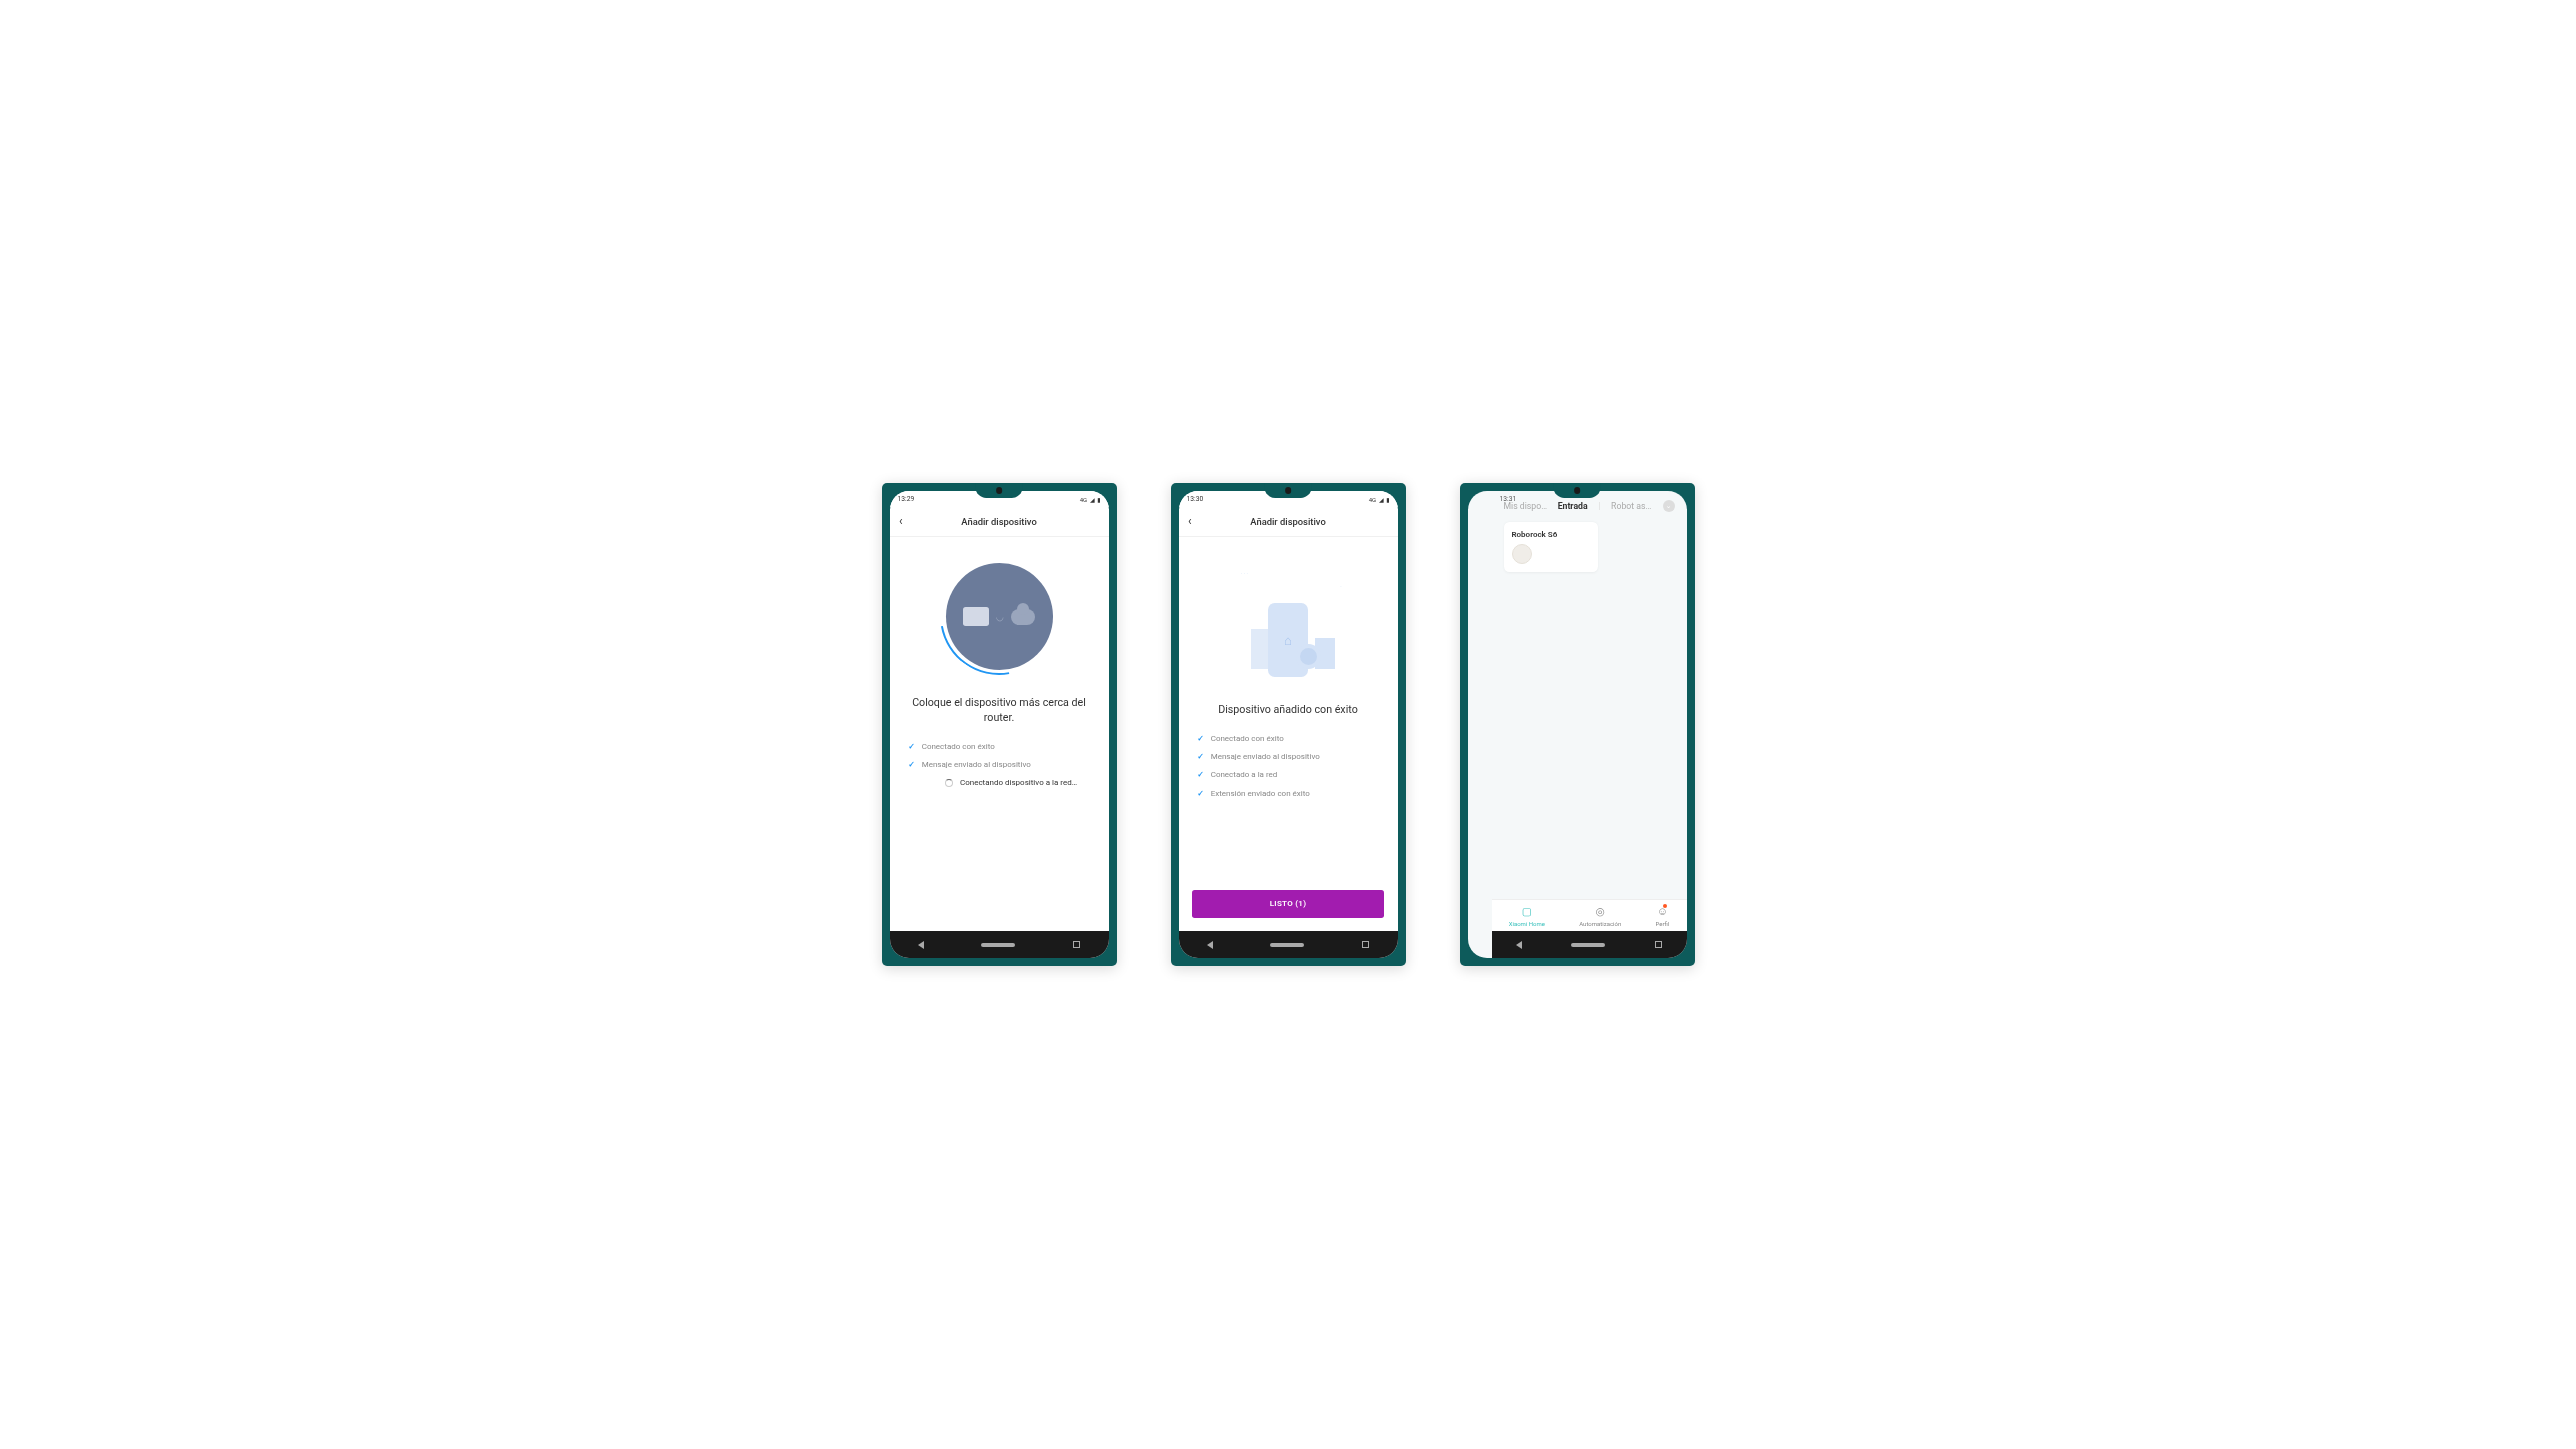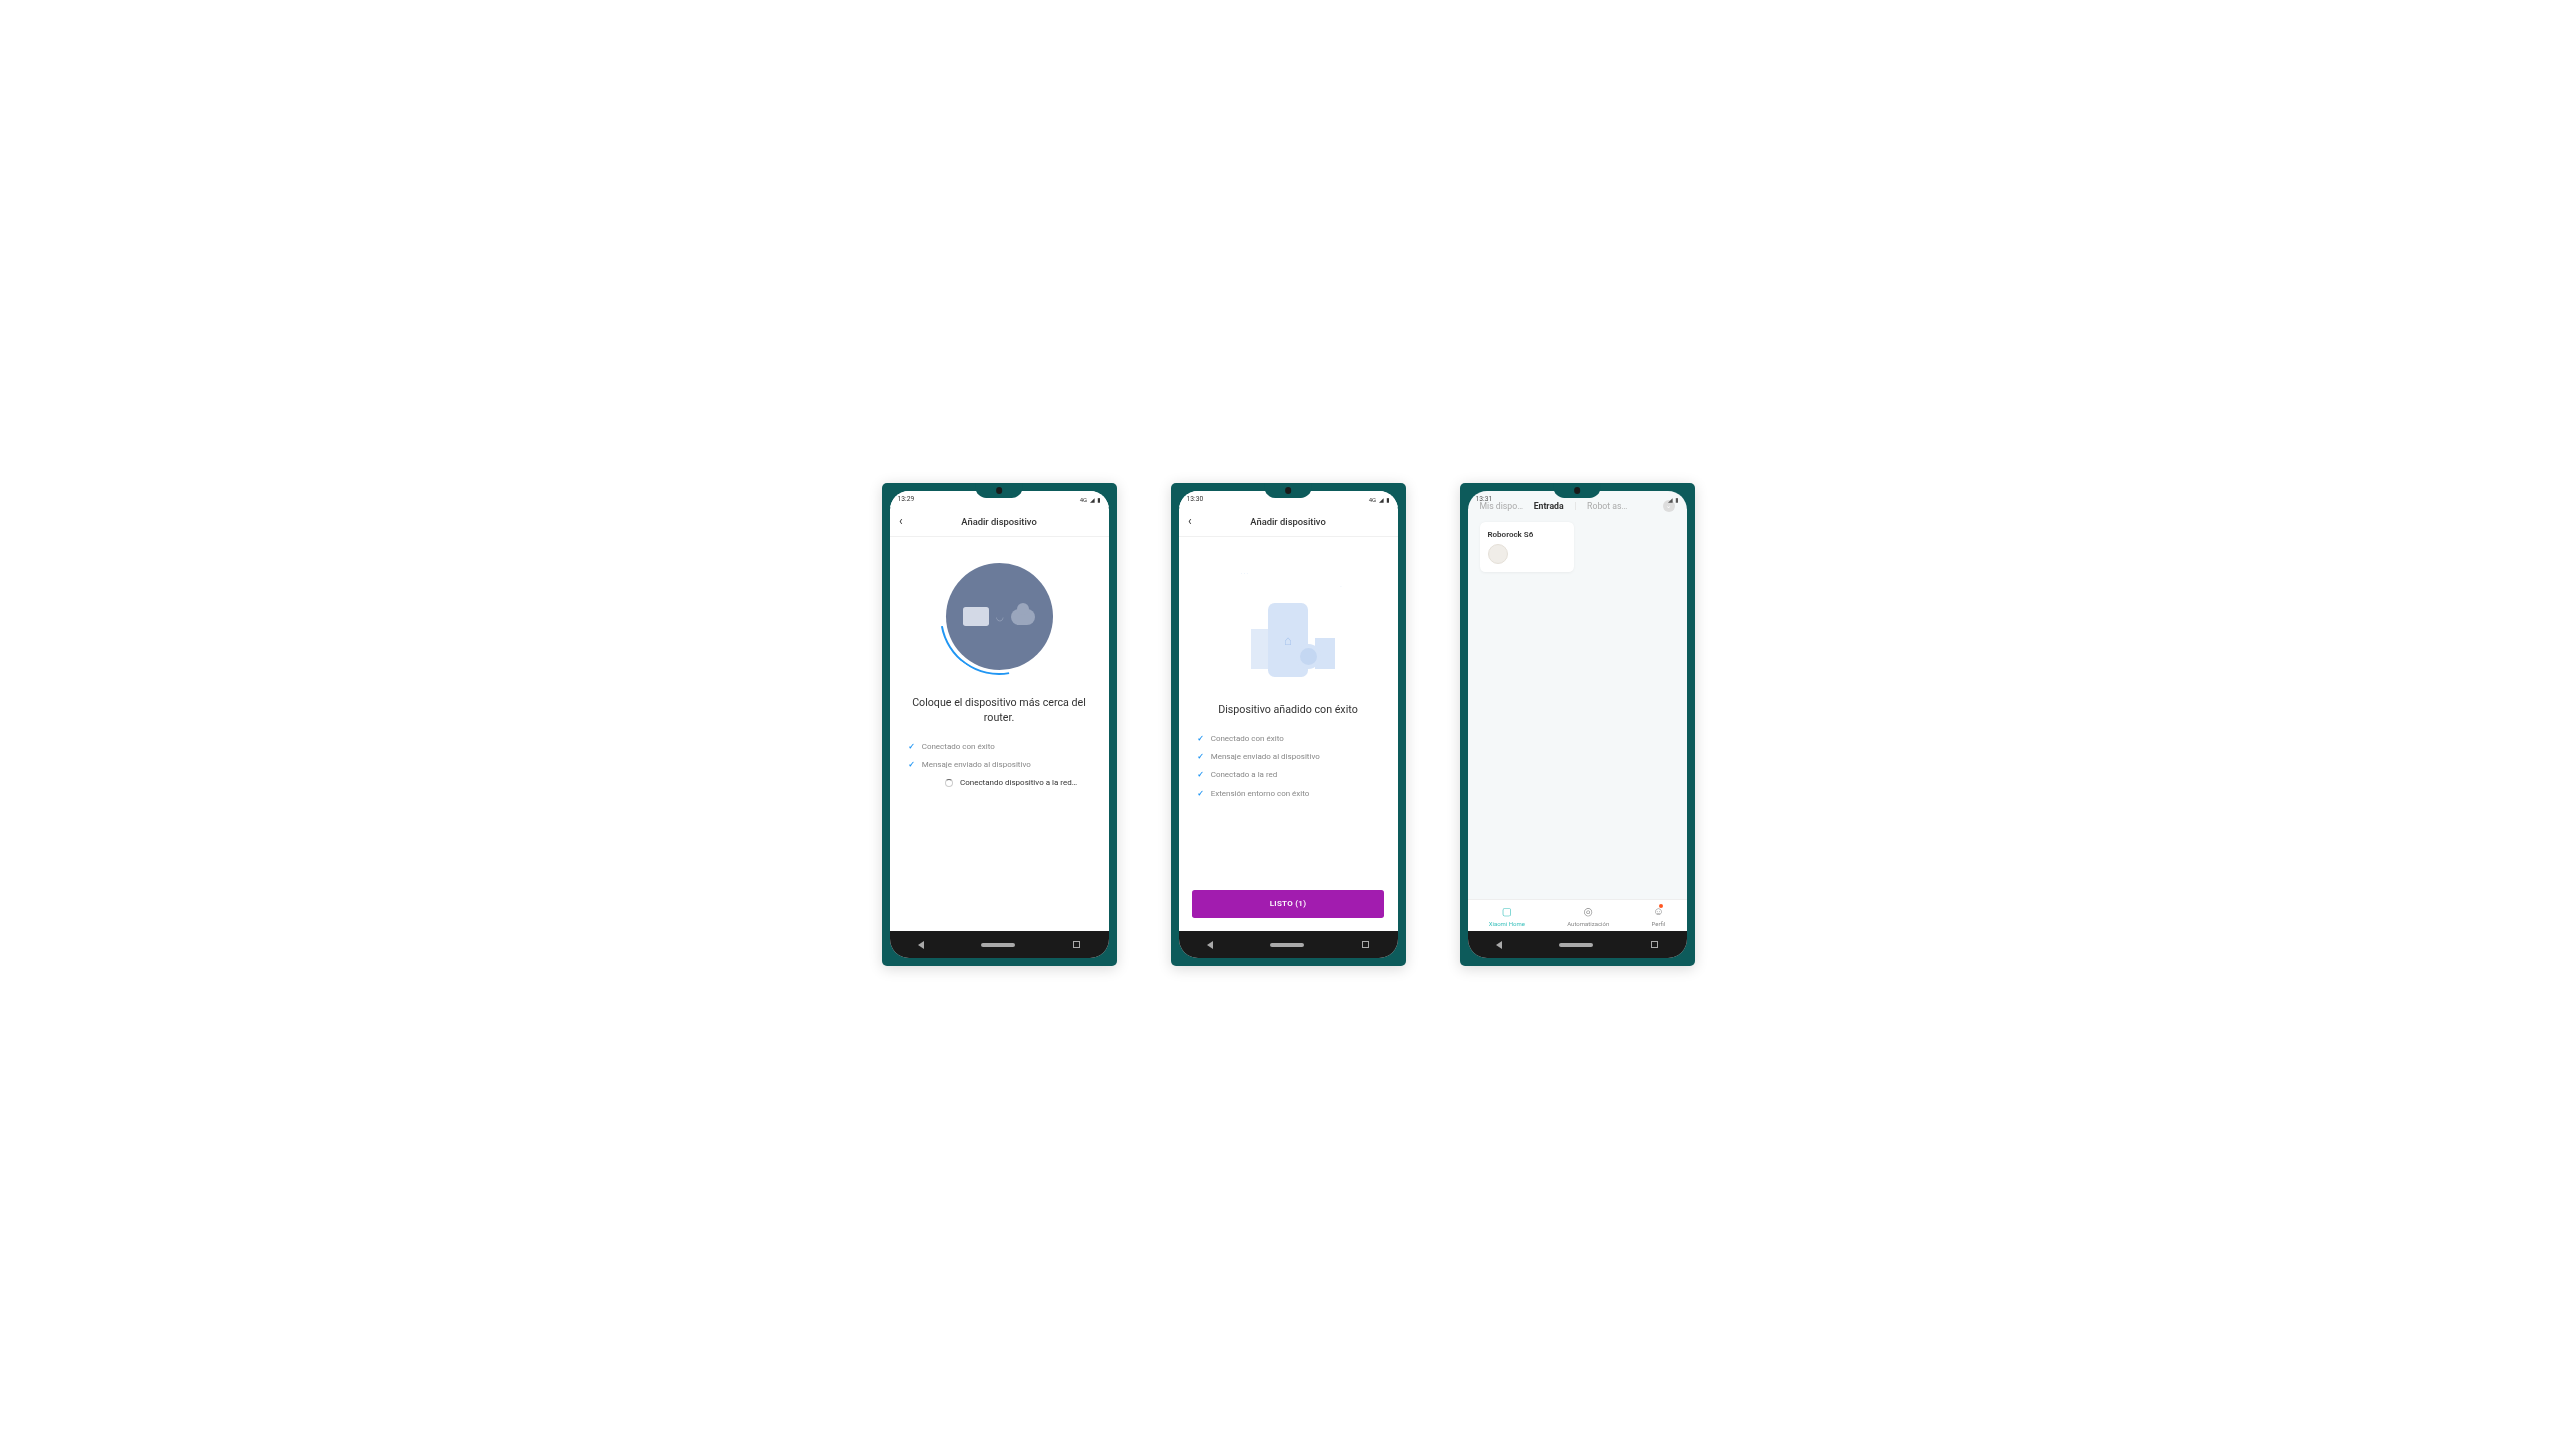--- a/index.html
+++ b/index.html
@@ -237,21 +237,21 @@
     color: #fff;
     text-align: center;
     padding: 9.4px;
     border-radius: 2.7px;
     font-size: 8px;
     font-weight: 600;
     margin-top: auto;
     letter-spacing: 0.3px;
   }
   
-  .screen.home { background: #f5f8f9; }
+  .screen.home { background: #f5f8f9; padding-left: 24px; }
   .home-header {
     height: 87px;
     background: linear-gradient(135deg, #e8f7f7 0%, #d0f0ef 100%);
     position: relative;
     padding: 20px 12px 0;
     overflow: hidden;
   }
   .home-header::before {
     content: '';
     position: absolute;
@@ -445,21 +445,21 @@
         <li>
           <span class="chk">✓</span>
           <span>Mensaje enviado al dispositivo</span>
         </li>
         <li>
           <span class="chk">✓</span>
           <span>Conectado a la red</span>
         </li>
         <li>
           <span class="chk">✓</span>
-          <span>Extensión entorno con éxito</span>
+          <span>Extensión enviado con éxito</span>
         </li>
       </ul>
       <div class="primary-btn">LISTO (1)</div>
     </div>
     <div class="navbar">
       <div class="tri"></div>
       <div class="pill"></div>
       <div class="sq"></div>
     </div>
   </div>

